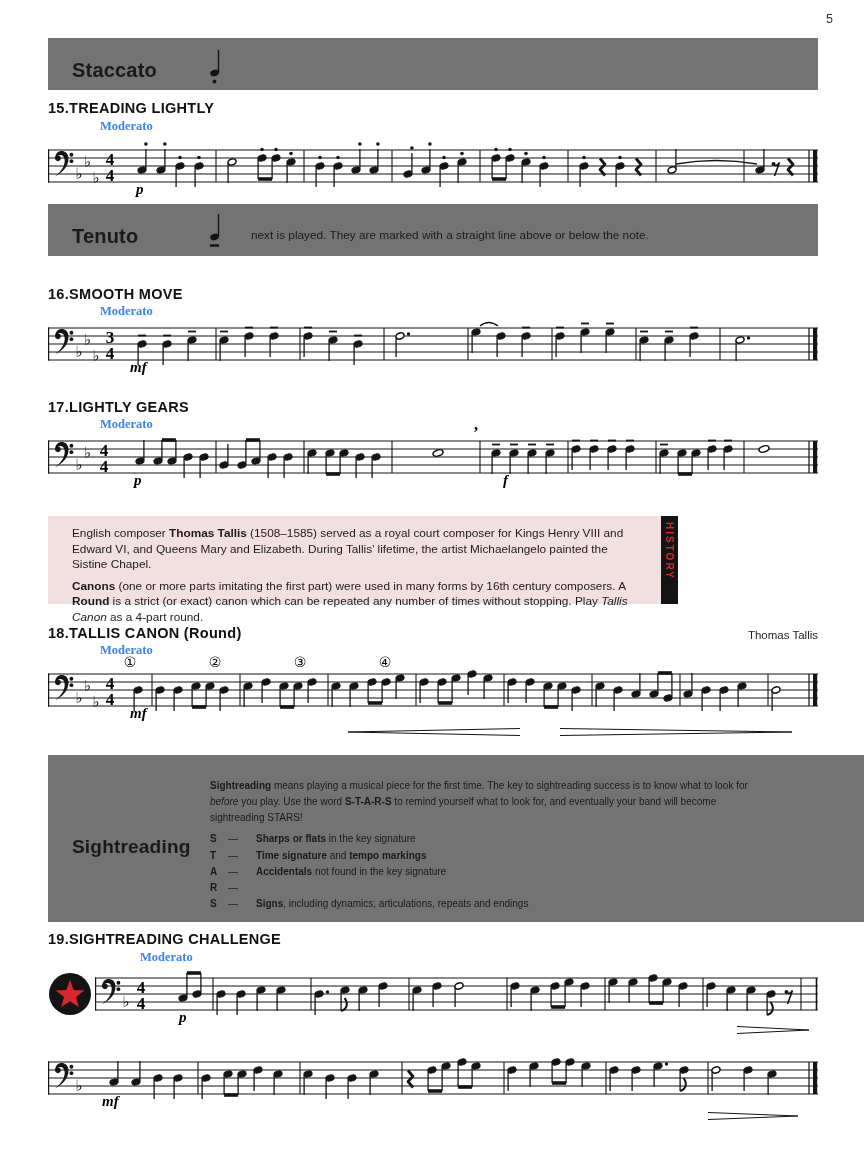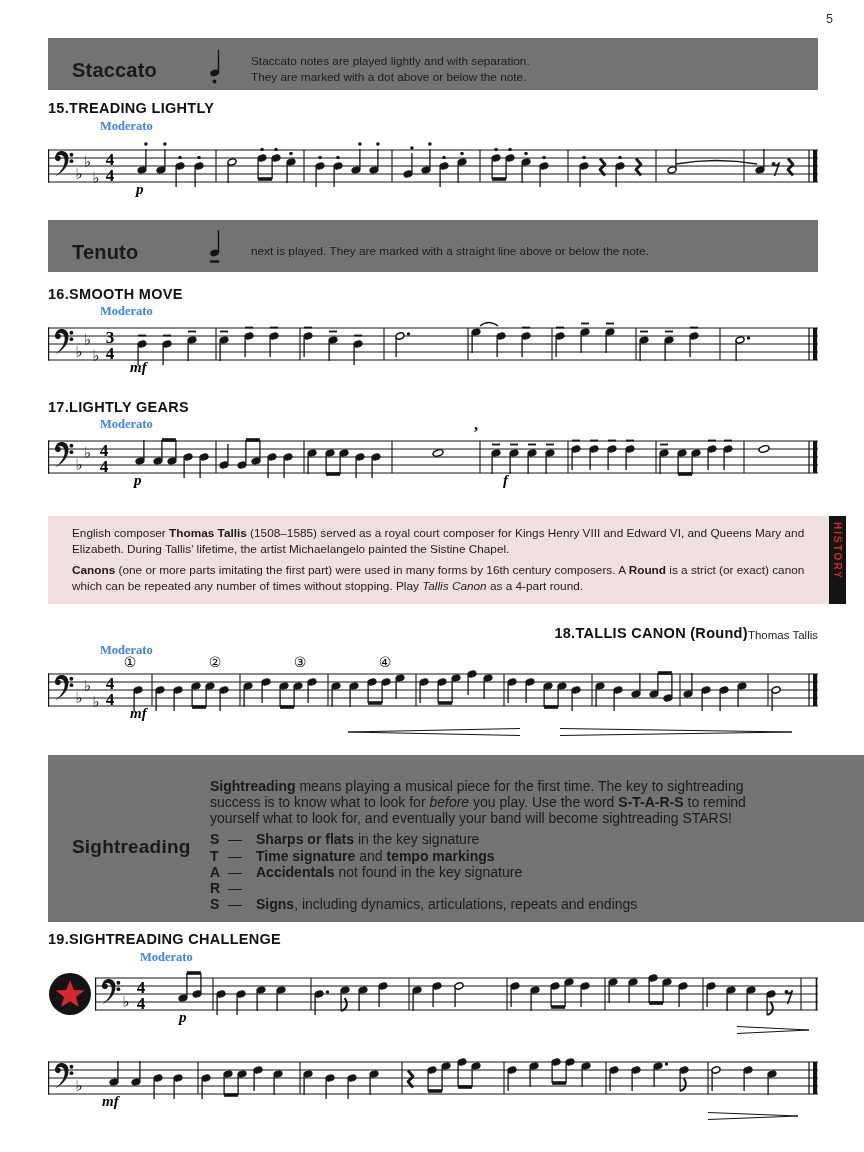--- a/index.html
+++ b/index.html
@@ -8,33 +8,33 @@
   .abs{position:absolute}
   .pageno{left:826px;top:12px;font-size:12.5px;color:#333}
   
   .banner{background:#737373;display:flex;align-items:center}
   .redbar{width:7px;background:#d7282e;flex:none}
   .b-title{font-weight:700;font-size:20px;letter-spacing:.2px;padding:13px 0 0 17px;width:150px;flex:none}
   .b-title.sr{font-size:19px;width:155px;padding-top:16px}
   .b-icon{flex:none;padding-top:6px;width:46px}
   .b-text{font-size:11.8px;line-height:16px;padding-top:9px;color:#1c1c1c}
   .pos-b-stacc{left:48px;top:38px;width:770px;height:52px}
-  .pos-b-ten{left:48px;top:220px;width:770px;height:52px}
+  .pos-b-ten{left:48px;top:204px;width:770px;height:52px}
   .pos-b-sr{left:48px;top:755px;width:850px;height:167px}
-  .sr-body{font-size:14px;line-height:16.2px;padding-top:13px;width:552px}
+  .sr-body{font-size:10px;line-height:16.2px;padding-top:13px;width:552px}
   .sr-intro{margin-bottom:5px}
   .star-row{display:flex}
   .star-letter{font-weight:700;width:18px;flex:none}
   .star-dash{width:28px;flex:none;text-align:left}
   .b,.star-text .b{font-weight:700}
   .i{font-style:italic}
   
   .ex-head{font-weight:700;font-size:14.5px;letter-spacing:.3px;color:#111}
   .ex-head .num{}
-  .head-row{display:flex;justify-content:flex-end;align-items:flex-end}
+  .head-row{display:flex;justify-content:space-between;align-items:flex-end}
   .composer{font-weight:400;font-size:11.5px;letter-spacing:0;color:#222}
   .pos-h15{left:48px;top:100px}
   .pos-h16{left:48px;top:286px}
   .pos-h17{left:48px;top:399px}
   .pos-h18{left:48px;top:625px;width:770px}
   .pos-h19{left:48px;top:931px}
   
   .tempo{font-family:"Liberation Serif",serif;font-weight:700;font-size:12.5px;color:#3b82f6}
   .pos-t15{left:100px;top:119px}
   .pos-t16{left:100px;top:304px}
@@ -48,21 +48,21 @@
   .pos-s17{left:48px;top:421px}
   .pos-s18{left:48px;top:648px}
   .pos-s19a{left:95px;top:956px}
   .pos-s19b{left:48px;top:1042px}
   .sflat{font:700 15px "DejaVu Sans",sans-serif;text-anchor:middle}
   .stime{font:700 17px "Liberation Serif",serif;text-anchor:middle}
   .sdyn{font:italic 700 15px "Liberation Serif",serif}
   .sann{font:400 14px "DejaVu Sans",sans-serif;text-anchor:middle}
   .sbreath{font:700 16px "Liberation Serif",serif;text-anchor:middle}
   
-  .hist{left:48px;top:516px;width:798px;height:88px;background:#f2dfdf;padding:10px 40px 0 24px}
+  .hist{left:48px;top:516px;width:630px;height:88px;background:#f2dfdf;padding:10px 40px 0 24px}
   .hist p{font-size:11.8px;line-height:15.6px;color:#1c1c1c}
   .hist p + p{margin-top:6px}
   .hist-tab{position:absolute;right:0;top:0;bottom:0;width:17px;background:#141414;display:flex;align-items:flex-start;justify-content:center}
   .hist-tab span{writing-mode:vertical-rl;color:#d7282e;font-weight:700;font-size:10px;letter-spacing:2px;padding-top:6px}
   
   .pos-star{left:48px;top:972px}
 </style>
 </head>
 <body>
 
@@ -73,24 +73,20 @@
   <div class="abs banner pos-b-stacc">
     <div class="redbar"></div>
     <div class="b-title">Staccato</div>
     <div class="b-icon">
       <svg width="20" height="42">
         <line x1="13.5" y1="6" x2="13.5" y2="29" stroke="#141414" stroke-width="1.4"></line>
         <ellipse cx="9.5" cy="29" rx="4.4" ry="3.1" transform="rotate(-18 9.5 29)" fill="#141414"></ellipse>
         <circle cx="9.5" cy="37.5" r="2" fill="#141414"></circle>
       </svg>
     </div>
-    <div class="b-text">
-        <div>Staccato notes are played lightly and with separation.</div>
-        <div>They are marked with a dot above or below the note.</div>
-      </div>
   </div>
 
   <div class="abs ex-head pos-h15">
     <span class="num">15.</span><span>TREADING LIGHTLY</span>
   </div>
   <div class="abs tempo pos-t15">Moderato</div>
   <svg class="staff pos-s15" width="770" height="78" viewBox="0 0 770 78">
       <line x1="0" y1="20" x2="770" y2="20" stroke="#141414" stroke-width="1"></line>
       <line x1="0" y1="28" x2="770" y2="28" stroke="#141414" stroke-width="1"></line>
       <line x1="0" y1="36" x2="770" y2="36" stroke="#141414" stroke-width="1"></line>

